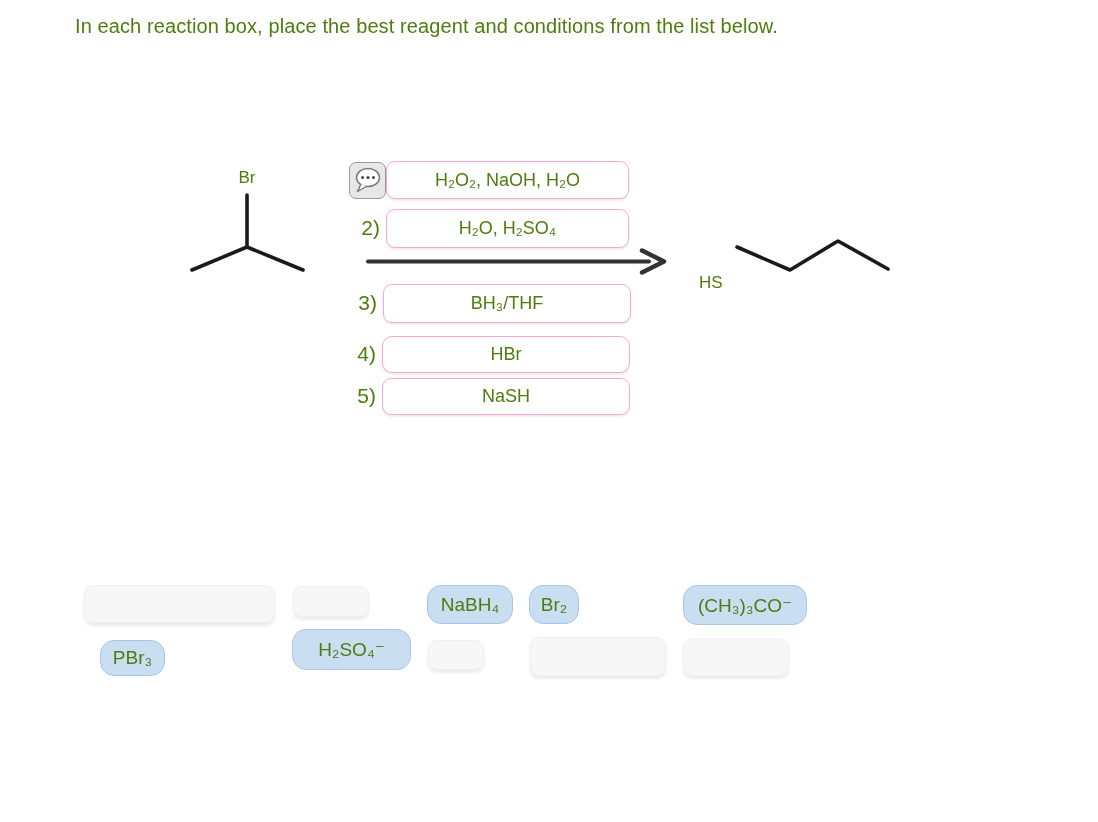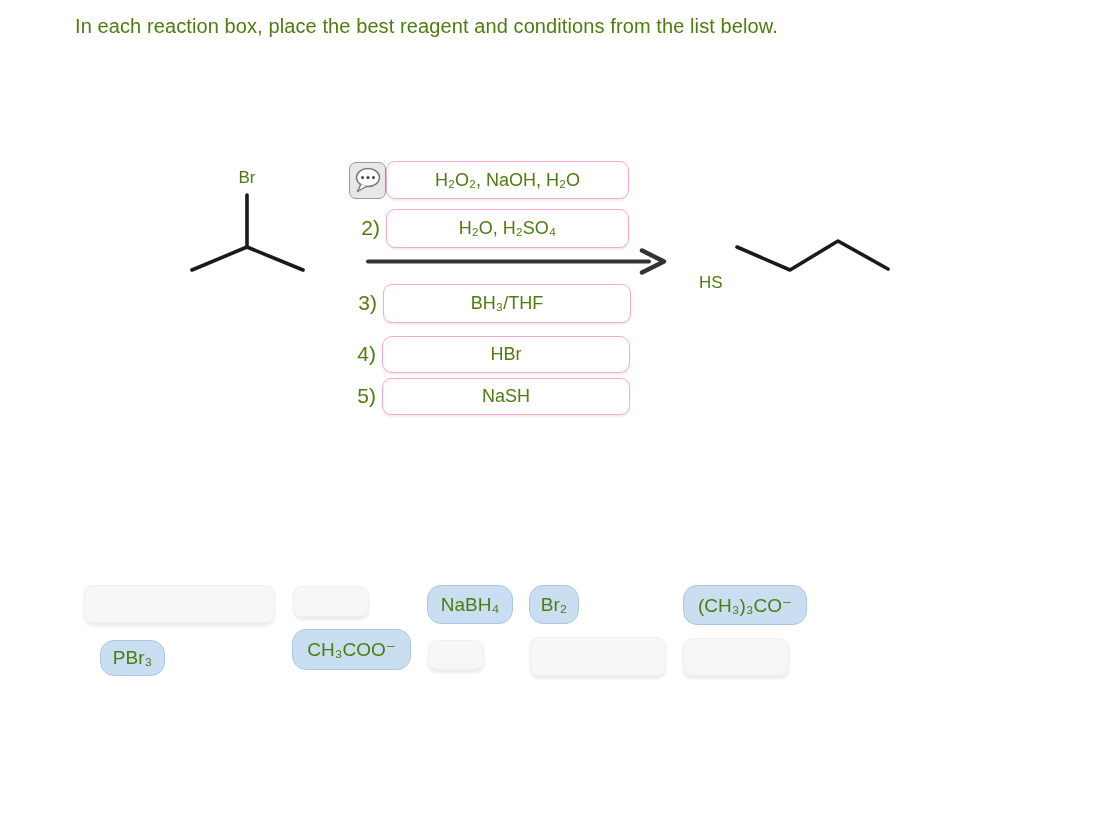--- a/index.html
+++ b/index.html
@@ -106,18 +106,18 @@
     <polyline points="7,10 60,33 108,4 158,32" fill="none" stroke="#1a1a1a" stroke-width="3.6" stroke-linecap="round" stroke-linejoin="round"></polyline>
   </svg>
 
   <div class="slot slot-1"></div>
   <div class="slot slot-2"></div>
   <div class="slot slot-3"></div>
   <div class="slot slot-4"></div>
   <div class="slot slot-5"></div>
 
   <div class="chip chip-pbr3">PBr₃</div>
-  <div class="chip chip-ch3coo">CH₃COO⁻</div>
+  <div class="chip chip-ch3coo">H₂SO₄⁻</div>
   <div class="chip chip-nabh4">NaBH₄</div>
   <div class="chip chip-br2">Br₂</div>
   <div class="chip chip-tbuo">(CH₃)₃CO⁻</div>
 
 </div>
 
 </body></html>

